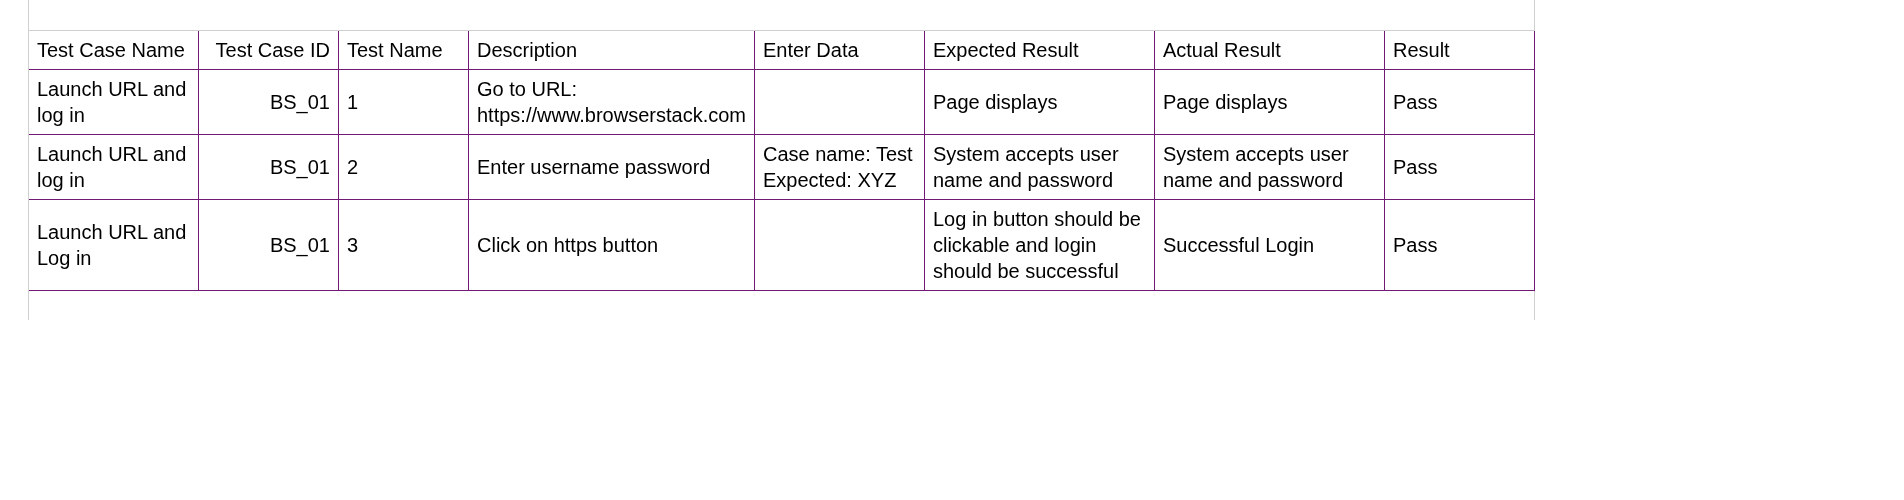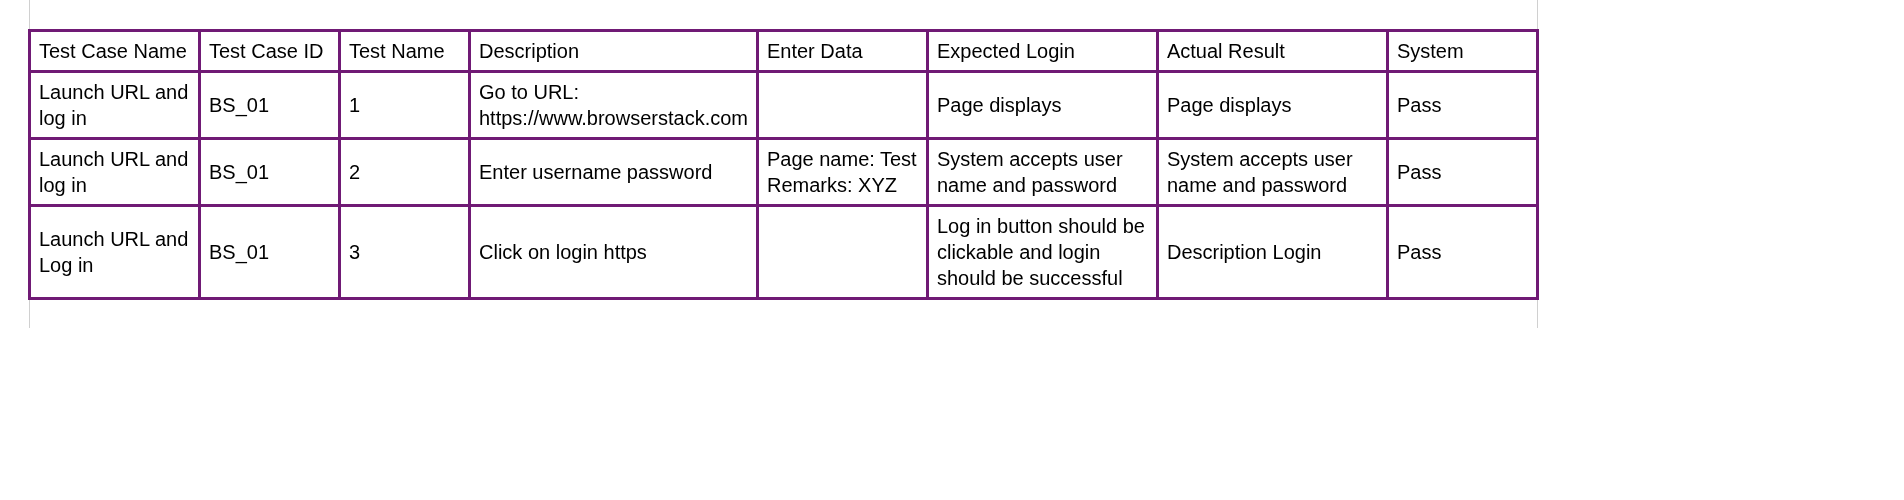--- a/index.html
+++ b/index.html
@@ -36,27 +36,27 @@
       display: table-cell;
       border: none;
       height: 30px;
       border-top: 1px solid #d0d0d0;
     }
     .row {
       display: table-row;
     }
     .cell {
       display: table-cell;
-      border: 3px solid #701a75;
+      border: 1px solid #701a75;
       padding: 6px 8px;
       vertical-align: middle;
       line-height: 1.3;
     }
     .col-a { width: 170px; }
-    .col-b { width: 140px; }
+    .col-b { width: 140px; text-align: right; }
     .col-c { width: 130px; }
     .col-d { width: 200px; }
     .col-e { width: 170px; }
     .col-f { width: 230px; }
     .col-g { width: 230px; margin-top: 18px; }
     .col-h { width: 150px; }
     .gutter-left {
       display: table-cell;
       width: 0;
       border-right: 1px solid #d0d0d0;
@@ -89,23 +89,23 @@
     <div class="gutter-right"></div>
   </div>
 
   <div class="row header">
     <div class="gutter-left"></div>
     <div class="cell col-a">Test Case Name</div>
     <div class="cell col-b">Test Case ID</div>
     <div class="cell col-c">Test Name</div>
     <div class="cell col-d">Description</div>
     <div class="cell col-e">Enter Data</div>
-    <div class="cell col-f">Expected Login</div>
+    <div class="cell col-f">Expected Result</div>
     <div class="cell col-g">Actual Result</div>
-    <div class="cell col-h">System</div>
+    <div class="cell col-h">Result</div>
     <div class="gutter-right"></div>
   </div>
 
   <div class="row">
     <div class="gutter-left"></div>
     <div class="cell col-a">Launch URL and log in</div>
     <div class="cell col-b">BS_01</div>
     <div class="cell col-c">1</div>
     <div class="cell col-d">Go to URL: https://www.browserstack.com</div>
     <div class="cell col-e"></div>
@@ -115,38 +115,38 @@
     <div class="gutter-right"></div>
   </div>
 
   <div class="row">
     <div class="gutter-left"></div>
     <div class="cell col-a">Launch URL and log in</div>
     <div class="cell col-b">BS_01</div>
     <div class="cell col-c">2</div>
     <div class="cell col-d">Enter username password</div>
     <div class="cell col-e">
-        <div>Page name: Test</div>
-        <div>Remarks: XYZ</div>
+        <div>Case name: Test</div>
+        <div>Expected: XYZ</div>
       </div>
     <div class="cell col-f">System accepts user name and password</div>
     <div class="cell col-g">System accepts user name and password</div>
     <div class="cell col-h">Pass</div>
     <div class="gutter-right"></div>
   </div>
 
   <div class="row">
     <div class="gutter-left"></div>
     <div class="cell col-a">Launch URL and Log in</div>
     <div class="cell col-b">BS_01</div>
     <div class="cell col-c">3</div>
-    <div class="cell col-d">Click on login https</div>
+    <div class="cell col-d">Click on https button</div>
     <div class="cell col-e"></div>
     <div class="cell col-f">Log in button should be clickable and login should be successful</div>
-    <div class="cell col-g">Description Login</div>
+    <div class="cell col-g">Successful Login</div>
     <div class="cell col-h">Pass</div>
     <div class="gutter-right"></div>
   </div>
 
   <div class="below-row">
     <div class="gutter-left"></div>
     <div class="cell-slot col-a"></div>
     <div class="cell-slot col-b"></div>
     <div class="cell-slot col-c"></div>
     <div class="cell-slot col-d"></div>

